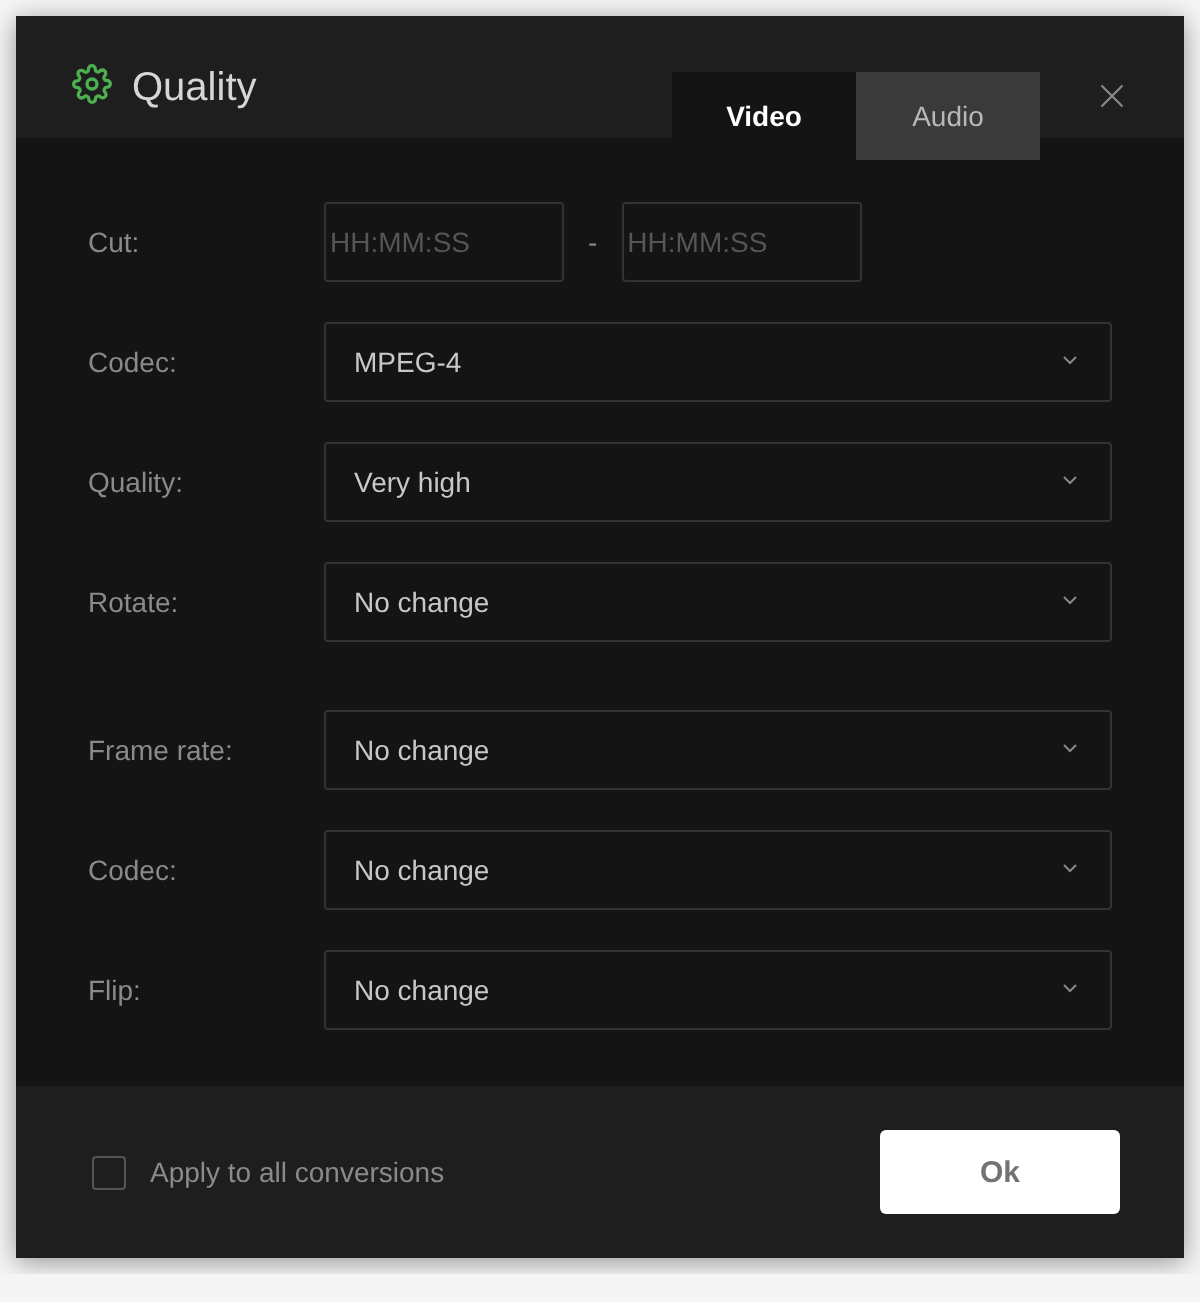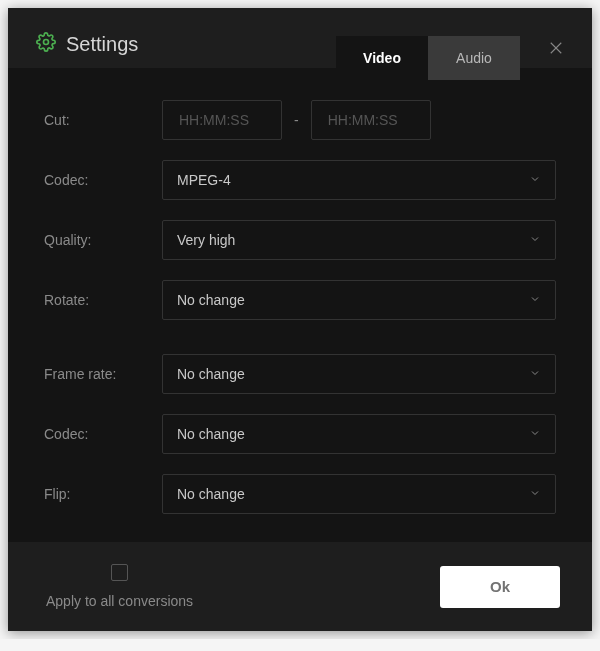--- a/index.html
+++ b/index.html
@@ -92,21 +92,21 @@
       display: flex;
       align-items: center;
       gap: 12px;
     }
     .input-time {
       width: 120px;
       height: 40px;
       background: transparent;
       border: 1px solid #333;
       color: #c8c8c8;
-      padding: 0 16px;
+      padding: 0 2px;
       font-size: 14px;
       border-radius: 2px;
     }
     .input-time::placeholder { color: #555; }
     .dash {
       color: #888;
       font-size: 14px;
     }
     .select {
       flex: 1;
@@ -130,21 +130,20 @@
       justify-content: space-between;
     }
     .check-wrap {
       display: flex;
       align-items: center;
       gap: 12px;
       cursor: pointer;
       color: #8a8a8a;
       font-size: 14px;
       margin-left: 6px;
-      flex-direction: column;
     }
     .checkbox {
       width: 17px;
       height: 17px;
       border: 1px solid #555;
       border-radius: 2px;
       background: transparent;
     }
     .ok-btn {
       width: 120px;
@@ -164,21 +163,21 @@
 <div class="dialog">
 
   <div class="header">
     <div class="title-wrap">
       <span>
         <svg width="20" height="20" viewBox="0 0 24 24" fill="none" stroke="#4caf50" stroke-width="2">
           <circle cx="12" cy="12" r="3"></circle>
           <path d="M19.4 15a1.65 1.65 0 0 0 .33 1.82l.06.06a2 2 0 1 1-2.83 2.83l-.06-.06a1.65 1.65 0 0 0-1.82-.33 1.65 1.65 0 0 0-1 1.51V21a2 2 0 1 1-4 0v-.09a1.65 1.65 0 0 0-1-1.51 1.65 1.65 0 0 0-1.82.33l-.06.06a2 2 0 1 1-2.83-2.83l.06-.06a1.65 1.65 0 0 0 .33-1.82 1.65 1.65 0 0 0-1.51-1H3a2 2 0 1 1 0-4h.09a1.65 1.65 0 0 0 1.51-1 1.65 1.65 0 0 0-.33-1.82l-.06-.06a2 2 0 1 1 2.83-2.83l.06.06a1.65 1.65 0 0 0 1.82.33h0a1.65 1.65 0 0 0 1-1.51V3a2 2 0 1 1 4 0v.09a1.65 1.65 0 0 0 1 1.51h0a1.65 1.65 0 0 0 1.82-.33l.06-.06a2 2 0 1 1 2.83 2.83l-.06.06a1.65 1.65 0 0 0-.33 1.82v0a1.65 1.65 0 0 0 1.51 1H21a2 2 0 1 1 0 4h-.09a1.65 1.65 0 0 0-1.51 1z"></path>
         </svg>
       </span>
-      <span class="title">Settings</span>
+      <span class="title">Quality</span>
     </div>
 
     <div class="tabs">
       <div class="tab active">Video</div>
       <div class="tab inactive">Audio</div>
     </div>
 
     <div class="close">
       <svg width="18" height="18" viewBox="0 0 24 24">
         <line x1="5" y1="5" x2="19" y2="19" stroke="#888" stroke-width="1.5"></line>

